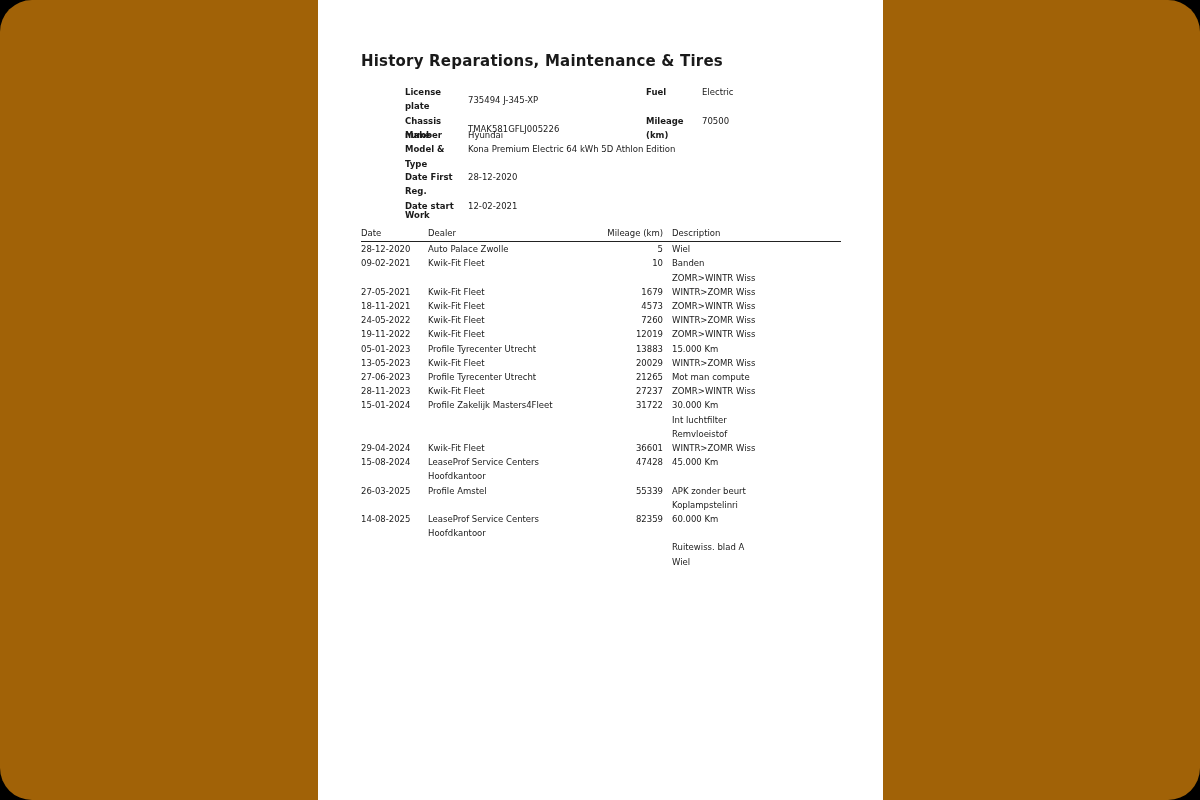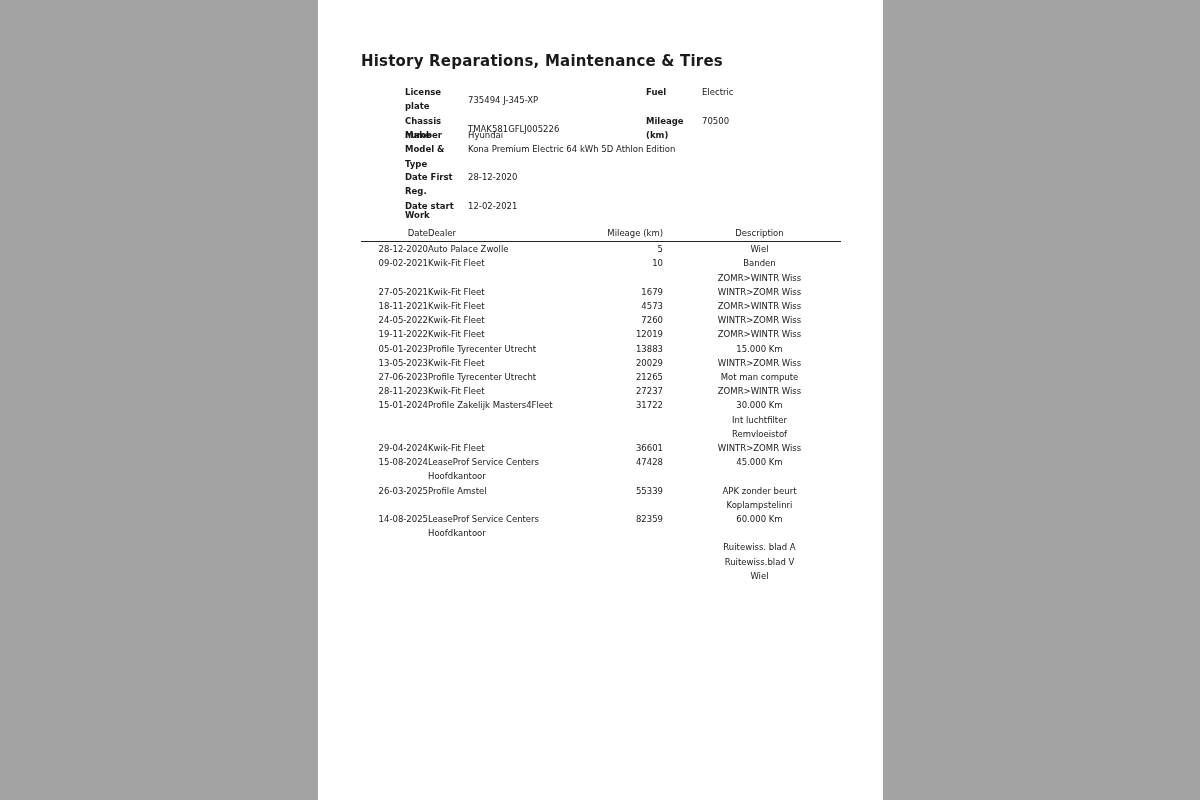--- a/index.html
+++ b/index.html
@@ -6,21 +6,22 @@
   html, body { width: 1200px; height: 800px; overflow: hidden; }
   body {
     background: #000000;
     font-family: "DejaVu Sans", "Liberation Sans", sans-serif;
     color: #1a1a1a;
   }
   .stage {
     position: relative;
     width: 1200px;
     height: 800px;
-    background: #a3a3a3;
+    background: #a16207;
+    border-radius: 32px;
   }
   .page {
     position: absolute;
     left: 318px;
     top: 0;
     width: 565px;
     height: 800px;
     background: #ffffff;
   }
   .page-title {
@@ -49,24 +50,24 @@
   .work-title { position: absolute; left: 43px; top: 208px; }
 
   .work-table { position: absolute; left: 43px; top: 226px; width: 480px; }
   .thead {
     display: flex;
     border-bottom: 1.5px solid #222222;
     padding-bottom: 1px;
   }
   .trow { display: flex; min-height: 14.2px; }
   .cell, .hcell { font-size: 8.5px; line-height: 14.2px; }
-  .c0 { width: 67px; text-align: right; }
+  .c0 { width: 67px; }
   .c1 { width: 179px; white-space: pre-line; }
   .c2 { width: 56px; text-align: right; white-space: nowrap; }
-  .c3 { flex: 1; padding-left: 15px; text-align: center; }
+  .c3 { flex: 1; padding-left: 9px; }
 </style>
 </head>
 <body>
 
 <div class="stage">
   <div class="page">
 
     <div class="page-title">History Reparations, Maintenance &amp; Tires</div>
 
     <div class="info-block" id="block-plate">
@@ -235,25 +236,19 @@
           <div class="trow">
             <div class="cell c0"></div>
             <div class="cell c1"></div>
             <div class="cell c2"></div>
             <div class="cell c3">Ruitewiss. blad A</div>
           </div>
           <div class="trow">
             <div class="cell c0"></div>
             <div class="cell c1"></div>
             <div class="cell c2"></div>
-            <div class="cell c3">Ruitewiss.blad V</div>
-          </div>
-          <div class="trow">
-            <div class="cell c0"></div>
-            <div class="cell c1"></div>
-            <div class="cell c2"></div>
             <div class="cell c3">Wiel</div>
           </div>
         </div>
     </div>
 
   </div>
 </div>
 
 </body></html>

